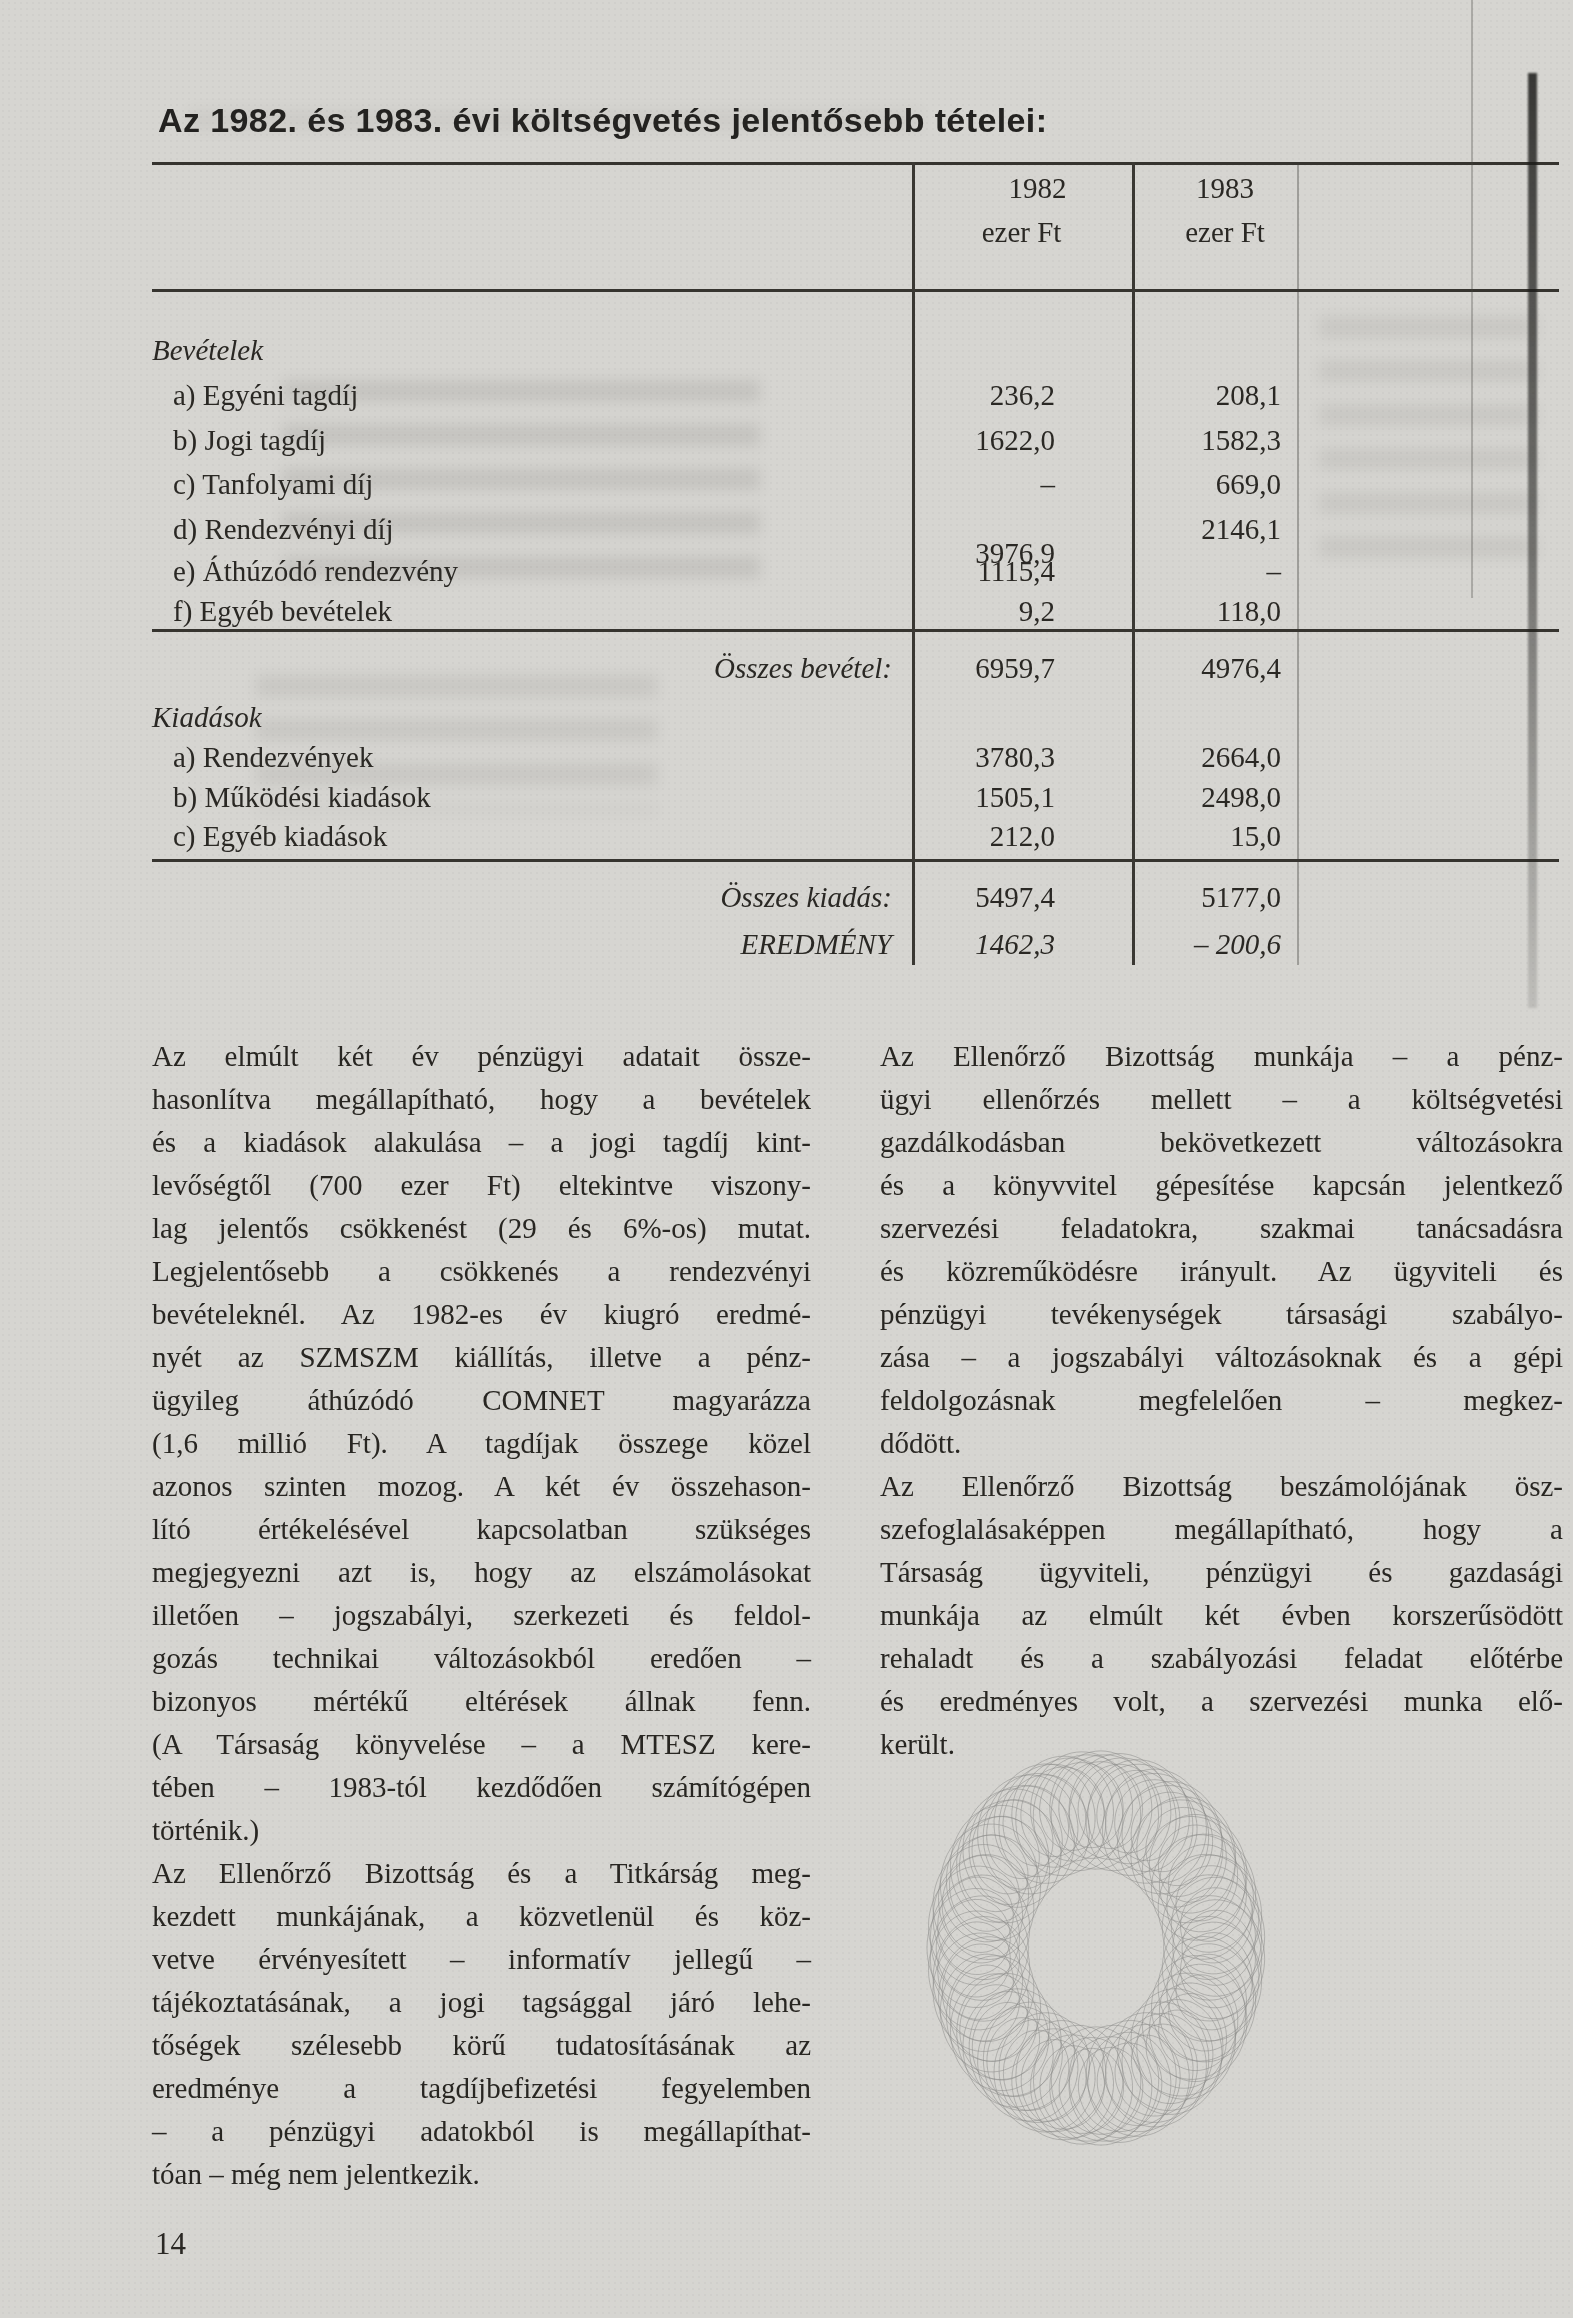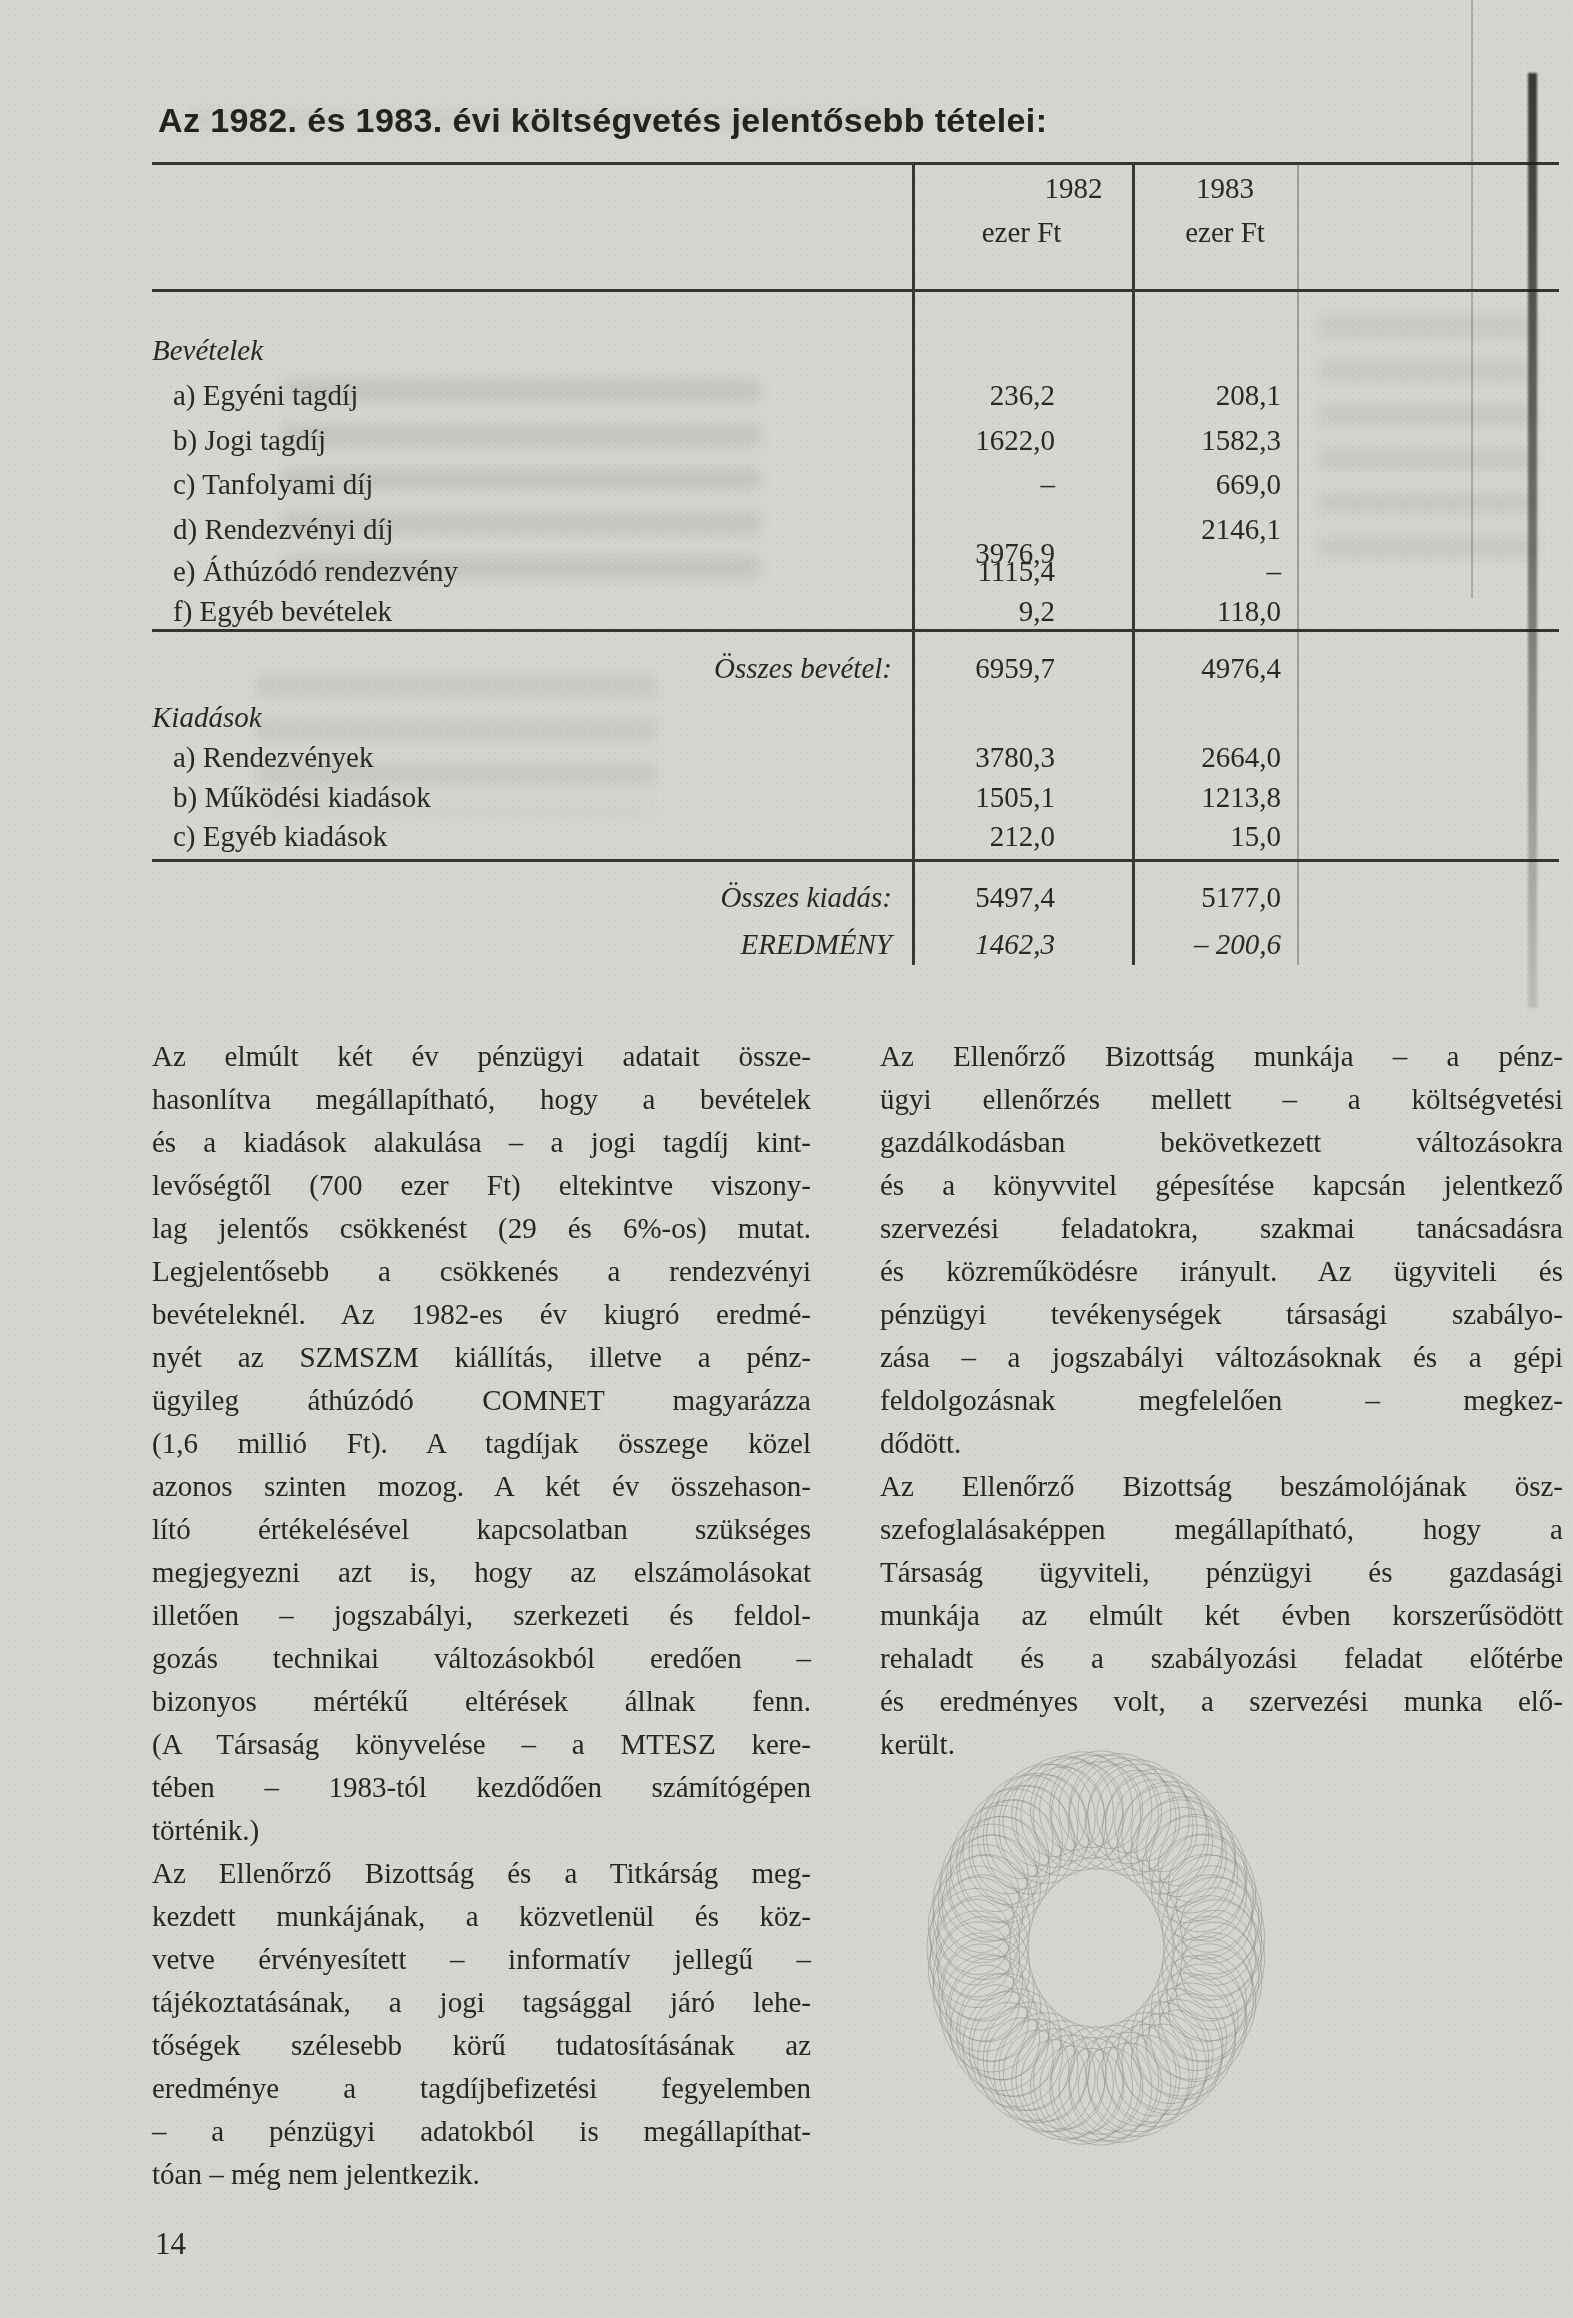--- a/index.html
+++ b/index.html
@@ -47,21 +47,21 @@
   <div class="title">Az 1982. és 1983. évi költségvetés jelentősebb tételei:</div>
 
   <div class="hrule thick" style="top:162px"></div>
   <div class="hrule" style="top:289px"></div>
   <div class="hrule" style="top:629px"></div>
   <div class="hrule thick" style="top:859px"></div>
   <div class="vrule" style="left:912px"></div>
   <div class="vrule" style="left:1132px"></div>
   <div class="vrule faint" style="left:1297px"></div>
 
-  <div class="cell center" style="left:948px;top:171px;width:251px">1982</div>
+  <div class="cell center" style="left:912px;top:171px;width:251px">1982</div>
   <div class="cell center" style="left:912px;top:215px;width:219px">ezer Ft</div>
   <div class="cell center" style="left:1132px;top:171px;width:186px">1983</div>
   <div class="cell center" style="left:1132px;top:215px;width:186px">ezer Ft</div>
 
   <div class="cell ital sec-label" style="top:333px">Bevételek</div>
 
   <div>
     <span class="cell item-label" style="top:378px">a) Egyéni tagdíj</span>
     <span class="cell v1" style="top:378px">236,2</span>
     <span class="cell v2" style="top:378px">208,1</span>
@@ -101,21 +101,21 @@
   <div class="cell ital sec-label" style="top:700px">Kiadások</div>
 
   <div>
     <span class="cell item-label" style="top:740px">a) Rendezvények</span>
     <span class="cell v1" style="top:740px">3780,3</span>
     <span class="cell v2" style="top:740px">2664,0</span>
   </div>
   <div>
     <span class="cell item-label" style="top:780px">b) Működési kiadások</span>
     <span class="cell v1" style="top:780px">1505,1</span>
-    <span class="cell v2" style="top:780px">1213,8</span>
+    <span class="cell v2" style="top:780px">2498,0</span>
   </div>
   <div>
     <span class="cell item-label" style="top:819px">c) Egyéb kiadások</span>
     <span class="cell v1" style="top:819px">212,0</span>
     <span class="cell v2" style="top:819px">15,0</span>
   </div>
 
   <div>
     <span class="cell total-label" style="top:880px">Összes kiadás:</span>
     <span class="cell v1" style="top:880px">5497,4</span>

